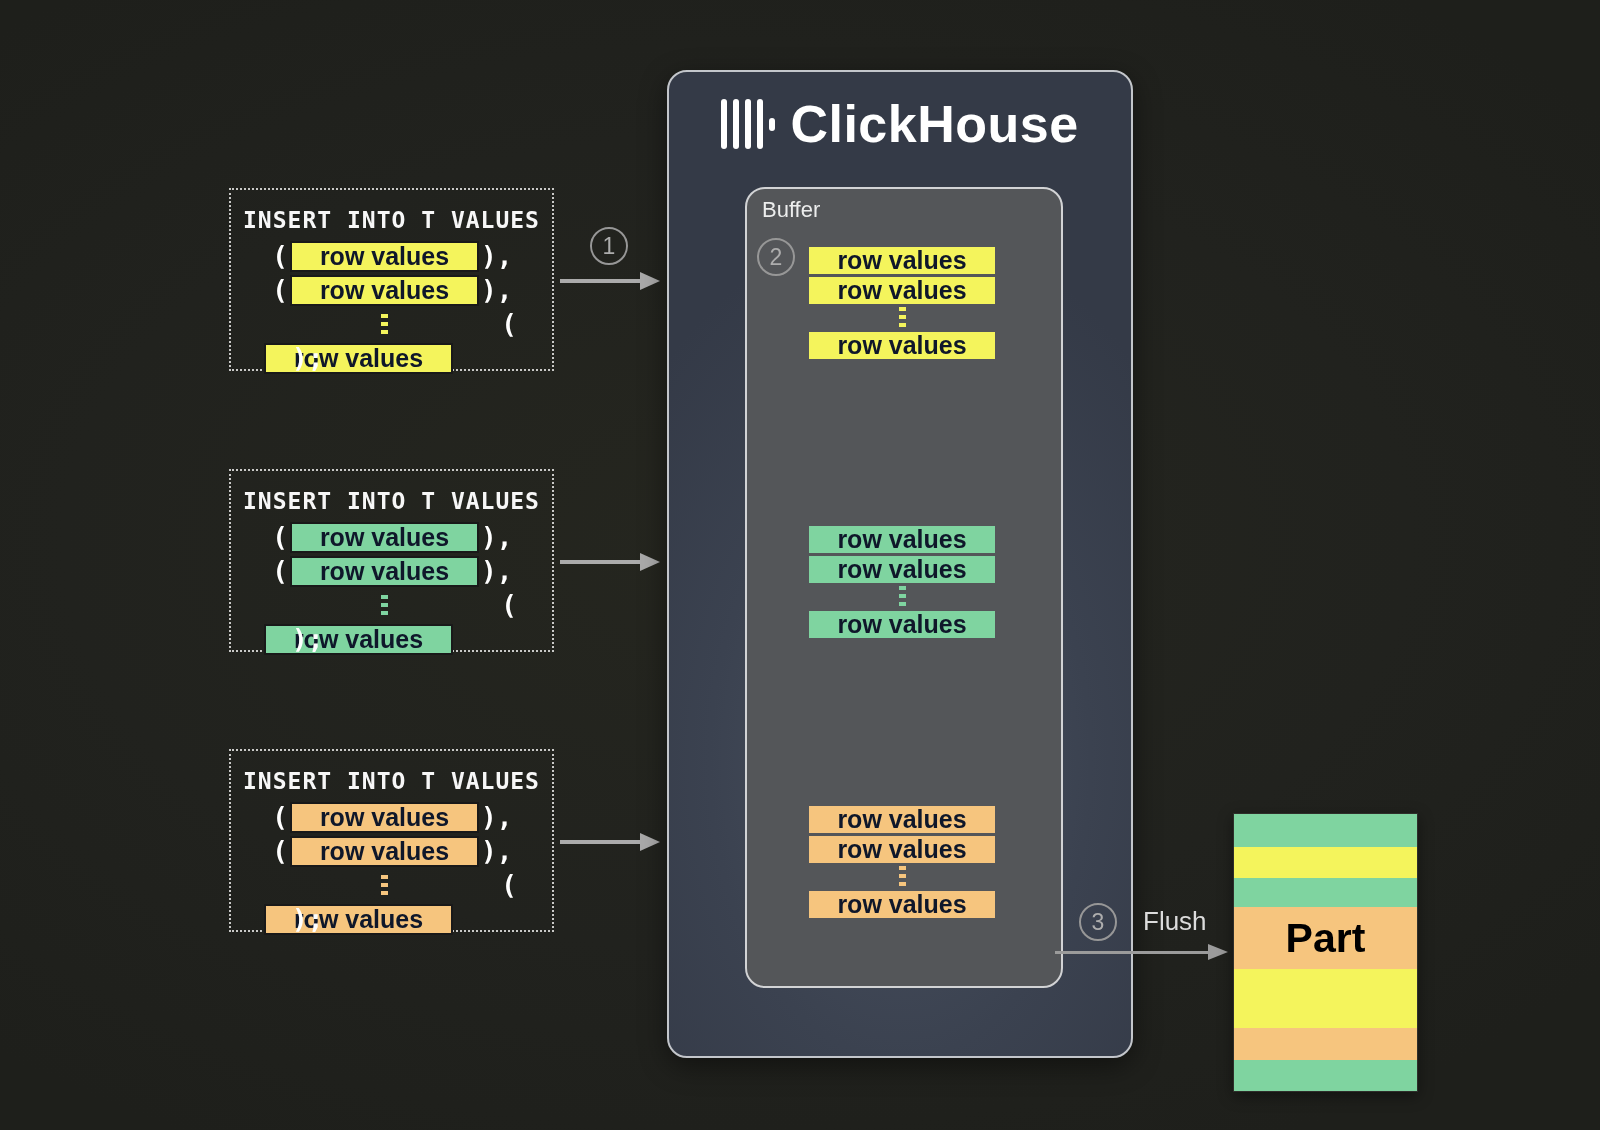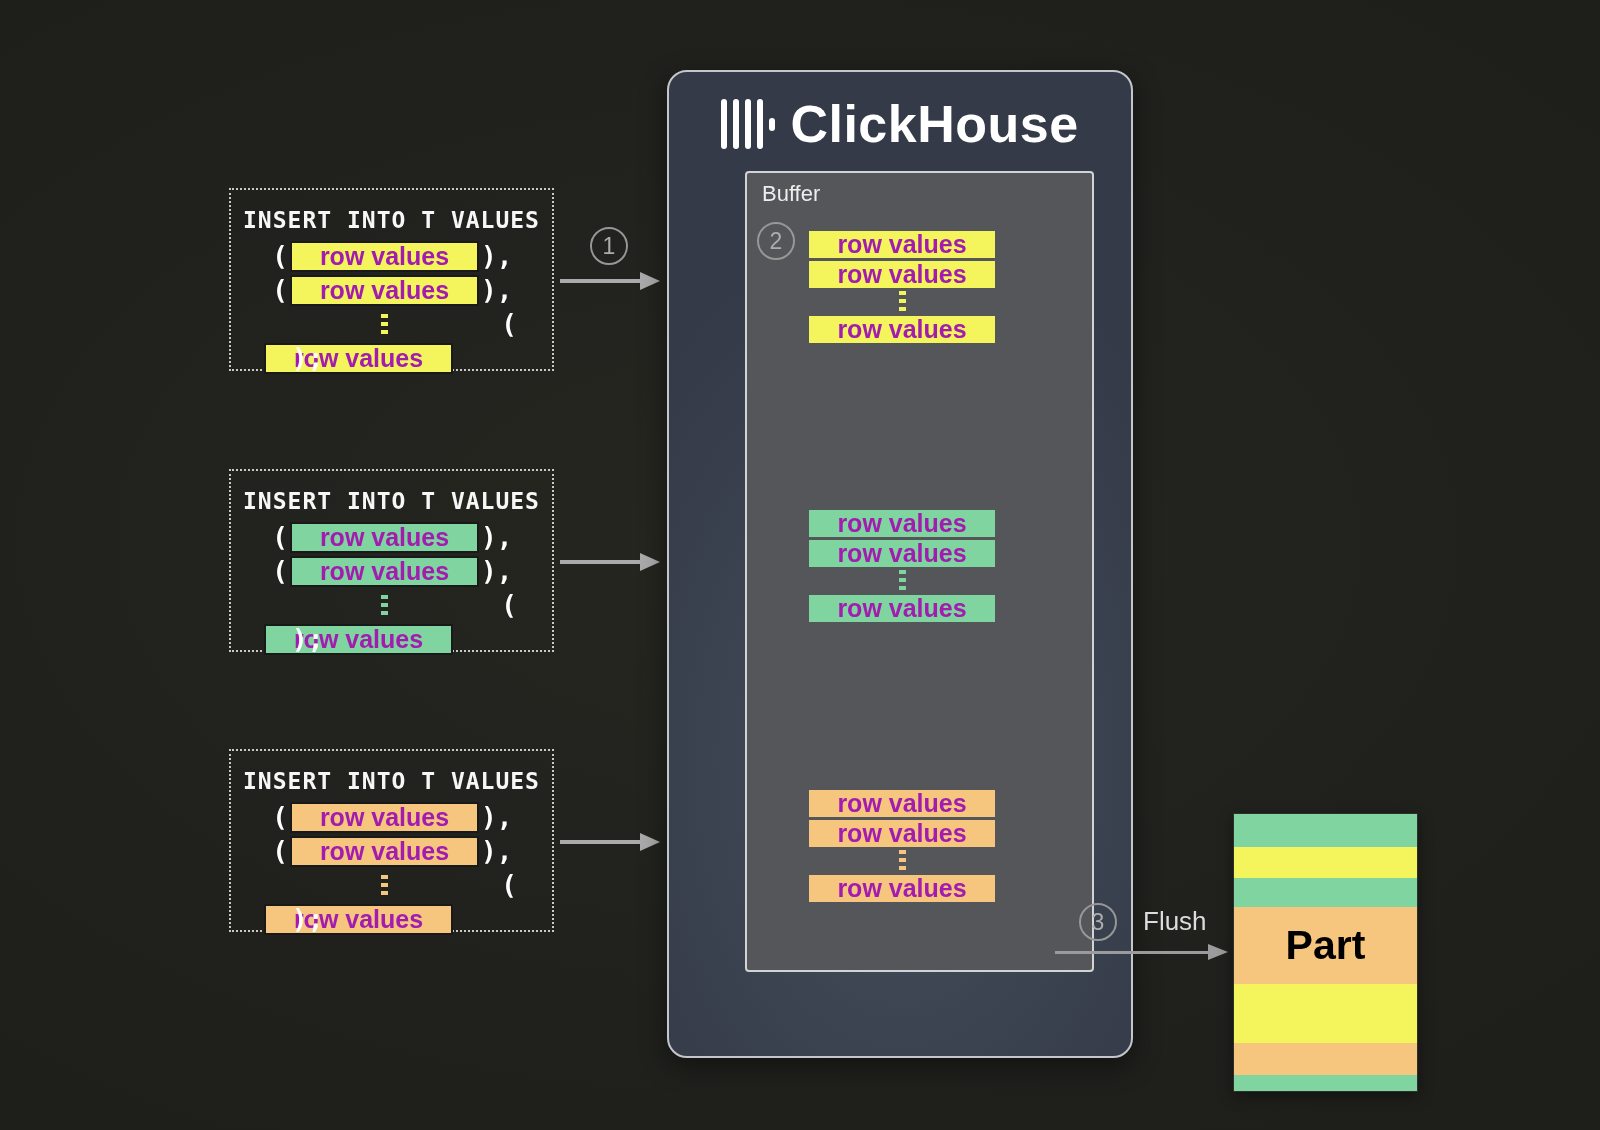--- a/index.html
+++ b/index.html
@@ -23,21 +23,21 @@
     justify-content:center;row-gap:3px;align-items:center;
   }
   .paren{
     font-family:"DejaVu Sans Mono","Liberation Mono",monospace;
     font-weight:bold;font-size:26px;color:#ffffff;line-height:31px;white-space:pre;
   }
   .paren.o{text-align:right;padding-right:2px;}
   .paren.c{text-align:left;padding-left:2px;}
   .bar{
     height:27px;display:flex;align-items:center;justify-content:center;
-    font-weight:bold;font-size:25px;color:#a21caf;white-space:nowrap;
+    font-weight:bold;font-size:25px;color:#0f172a;white-space:nowrap;
   }
   .insert-box .bar{border:2px solid #191919;width:185px;}
   .dots-cell{grid-column:2;height:22px;display:flex;justify-content:center;align-items:center;}
   .dots{width:7px;height:22px;}
   
   [data-color="yellow"] .bar{background:#f4f45c;}
   [data-color="green"]  .bar{background:#7fd4a0;}
   [data-color="orange"] .bar{background:#f6c57e;}
   [data-color="yellow"] .dots{background-image:repeating-linear-gradient(#f4f45c 0 4px,transparent 4px 8px);}
   [data-color="green"]  .dots{background-image:repeating-linear-gradient(#7fd4a0 0 4px,transparent 4px 8px);}
@@ -64,22 +64,22 @@
   .panel-header{
     position:absolute;left:0;top:26px;width:100%;height:52px;
     display:flex;align-items:center;justify-content:center;gap:15px;
   }
   .ch-logo{display:flex;align-items:center;gap:6px;}
   .ch-logo i{display:block;width:6px;height:50px;background:#fff;border-radius:3px;}
   .ch-logo i.dot{height:13px;}
   .panel-title{color:#ffffff;font-size:52px;font-weight:700;letter-spacing:.5px;}
   
   .buffer{
-    position:absolute;left:76px;top:99px;width:349px;height:801px;box-sizing:border-box;
-    background:#545659;border:2px solid #d2d3d5;border-radius:4px;
+    position:absolute;left:76px;top:115px;width:318px;height:801px;box-sizing:border-box;
+    background:#545659;border:2px solid #d2d3d5;border-radius:20px;
   }
   .buffer-label{position:absolute;left:15px;top:8px;color:#eceded;font-size:22px;font-weight:400;}
   .buffer-group{
     position:absolute;left:62px;width:186px;
     display:grid;grid-template-columns:186px;row-gap:3px;justify-items:stretch;
   }
   .buffer-group .bar{width:auto;}
   .buffer-group .dots-cell{grid-column:1;}
   .buffer .circled{left:10px;top:49px;}
   
@@ -216,21 +216,21 @@
   <div class="arrow thin" style="left:1055px;top:944px">
     <span class="shaft" style="width:153px"></span>
       <span class="head"></span>
   </div>
 
   <div class="part-box">
     <div class="stripes">
         <div class="stripe" style="height: 33px; background: rgb(127, 212, 160);"></div>
         <div class="stripe" style="height: 31px; background: rgb(244, 244, 92);"></div>
         <div class="stripe" style="height: 29px; background: rgb(127, 212, 160);"></div>
-        <div class="stripe" style="height: 77px; background: rgb(246, 197, 126);">
+        <div class="stripe" style="height: 62px; background: rgb(246, 197, 126);">
           <span class="part-label">Part</span>
         </div>
         <div class="stripe" style="height: 59px; background: rgb(244, 244, 92);"></div>
         <div class="stripe" style="height: 32px; background: rgb(246, 197, 126);"></div>
         <div class="stripe" style="height: 32px; background: rgb(127, 212, 160);"></div>
       </div>
   </div>
 
 </div>
 

